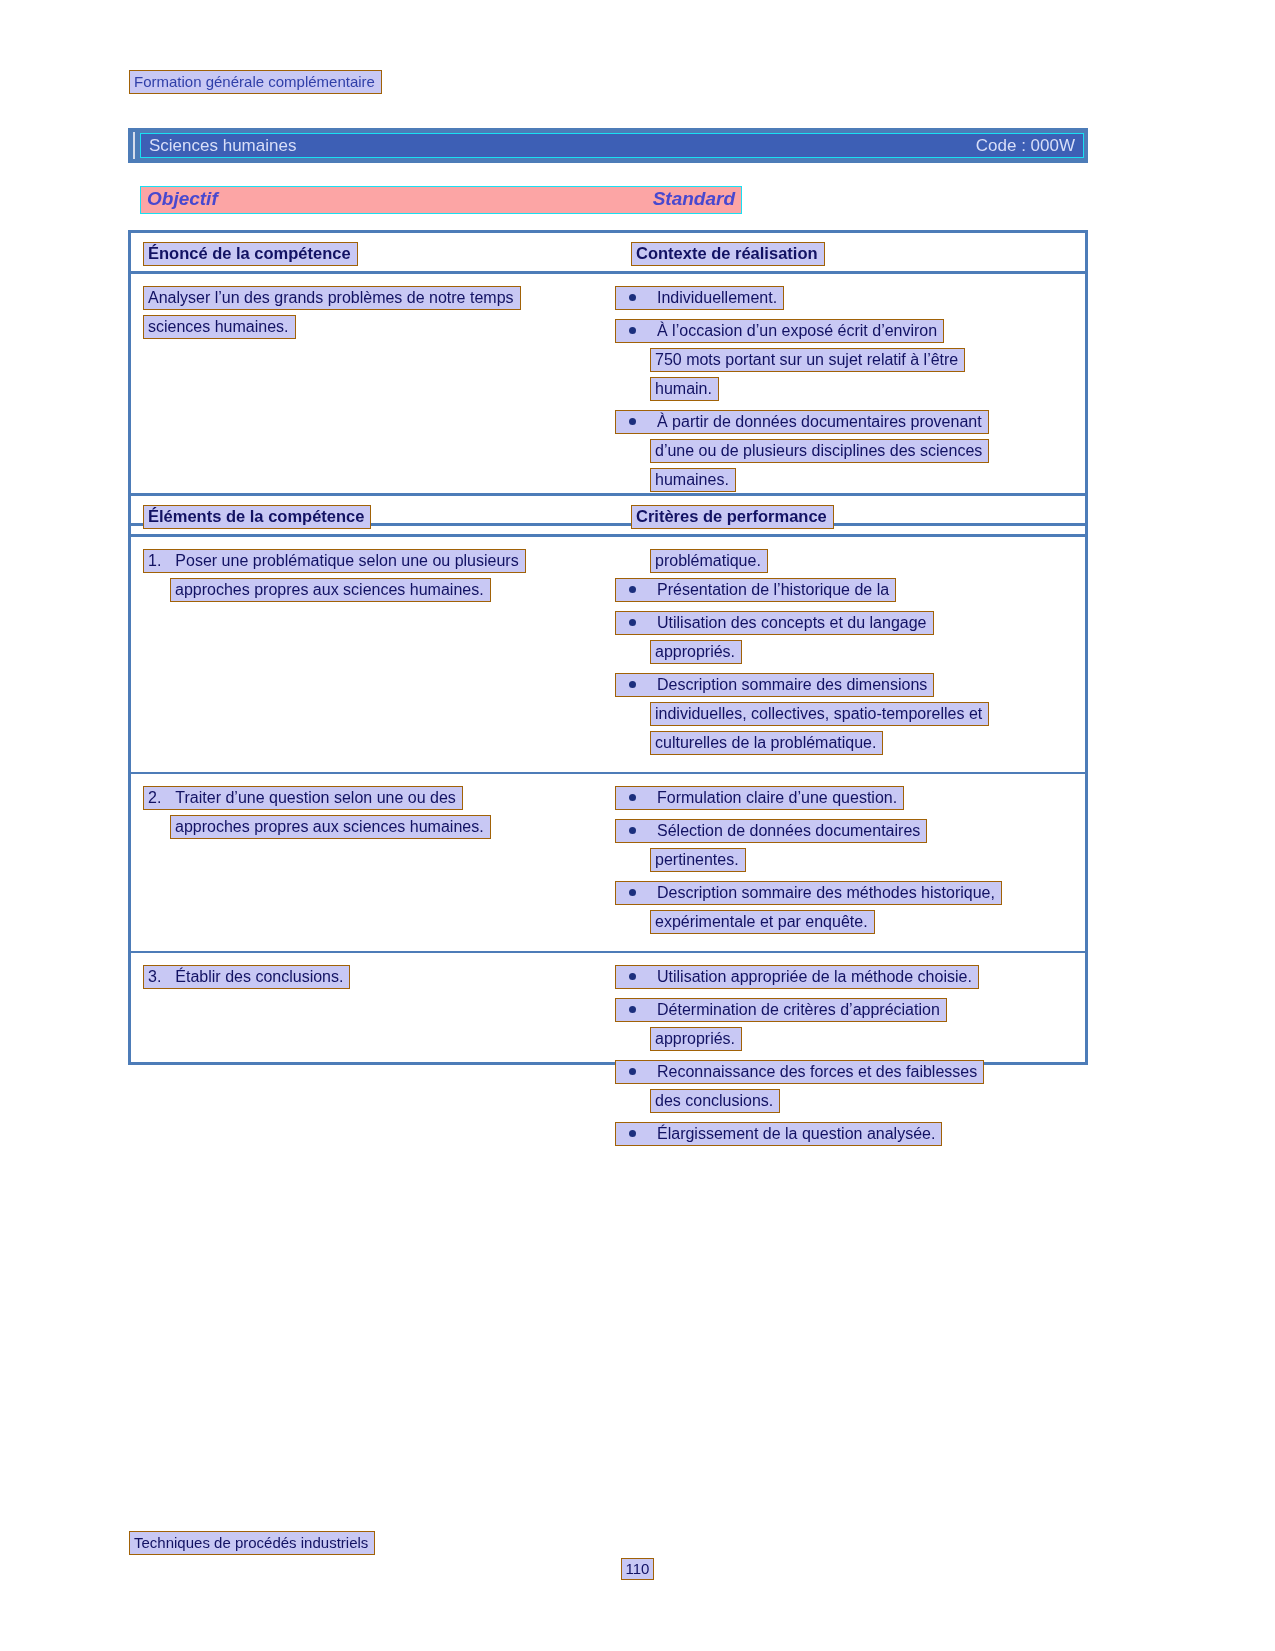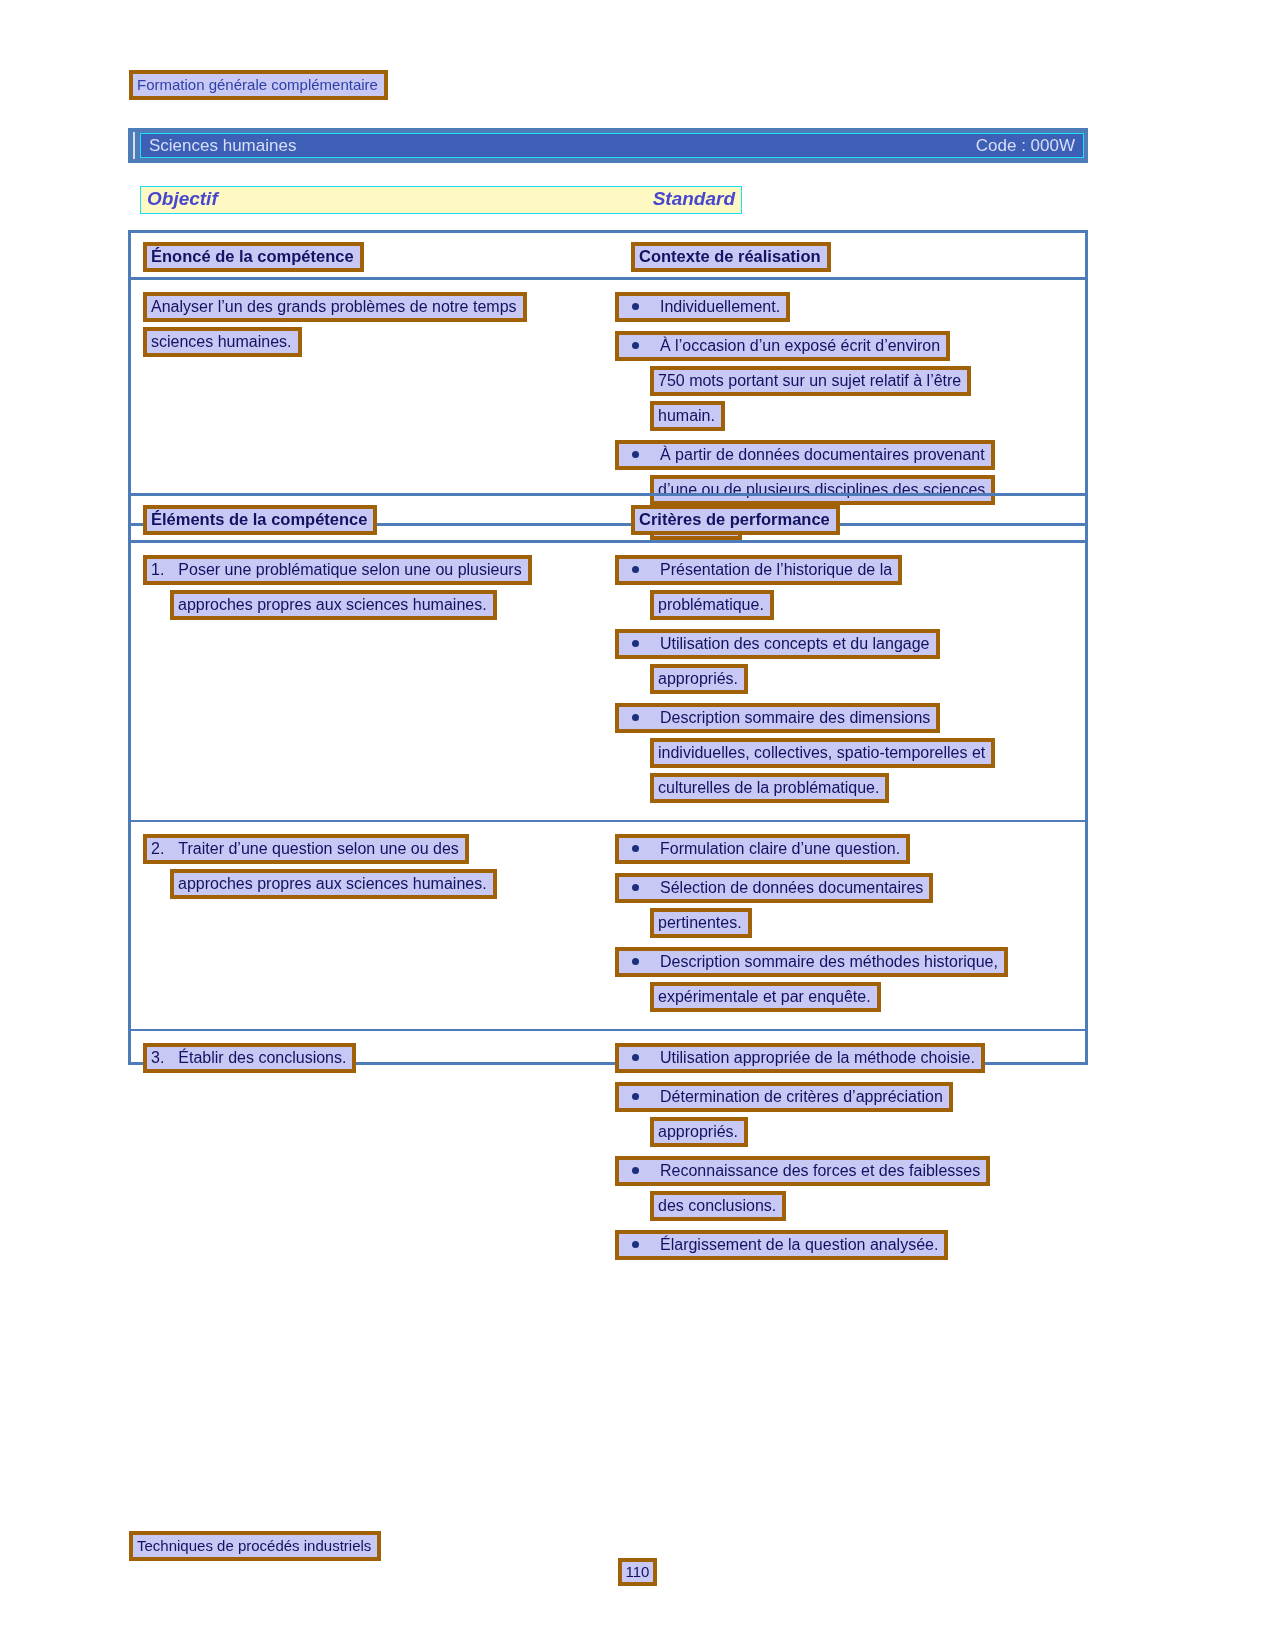--- a/index.html
+++ b/index.html
@@ -6,21 +6,21 @@
   .page{
     position:relative;
     width:1275px;height:1651px;
     overflow:hidden;
     font-family:"Liberation Sans","DejaVu Sans",sans-serif;
     color:#121263;
   }
   
   .hl{
     background:#c8c8f4;
-    border:4px solid #a16207;
+    border:1px solid #a16207;
     display:inline-block;
     padding:1px 6px 2px 4px;
     line-height:19px;
     font-size:16px;
     color:#121263;
     white-space:nowrap;
   }
   .line{margin-bottom:5px;}
   .line.cont{margin-left:35px;}
   .line.cont-num{margin-left:27px;}
@@ -46,21 +46,21 @@
   .banner-strip{
     position:absolute;left:12px;right:4px;top:5px;bottom:5px;
     background:#3d5fb5;border:1px solid #19e0f2;
     display:flex;justify-content:space-between;align-items:center;
     padding:0 8px;font-size:17px;color:#d8def8;gap:17px;
   }
 
   
   .obj-row{position:absolute;top:186px;left:140px;}
   .obj-box{
-    width:588px;background:#fef9c3;border:1px solid #19e0f2;
+    width:588px;background:#fca5a5;border:1px solid #19e0f2;
     display:inline-flex;justify-content:space-between;
     padding:1px 6px 3px 6px;
     font-size:19px;font-weight:bold;font-style:italic;color:#4848cf;
   }
 
   
   .sbtable{
     position:absolute;left:128px;width:960px;
     border:3px solid #4d7cb8;box-sizing:border-box;background:transparent;
   }
@@ -183,22 +183,22 @@
     </div>
 
     <div class="trow">
       <div class="tbody">
         <div class="cell-l">
             <div class="line"><span class="hl"><span class="num">1.</span>Poser une problématique selon une ou plusieurs</span></div>
             <div class="line cont-num"><span class="hl">approches propres aux sciences humaines.</span></div>
           </div>
         <div class="cell-r">
             <div class="bullet-item">
+              <div class="line cont"><span class="hl">problématique.</span></div>
               <div class="line"><span class="hl"><span class="dot"></span>Présentation de l’historique de la</span></div>
-              <div class="line cont"><span class="hl">problématique.</span></div>
             </div>
             <div class="bullet-item">
               <div class="line"><span class="hl"><span class="dot"></span>Utilisation des concepts et du langage</span></div>
               <div class="line cont"><span class="hl">appropriés.</span></div>
             </div>
             <div class="bullet-item">
               <div class="line"><span class="hl"><span class="dot"></span>Description sommaire des dimensions</span></div>
               <div class="line cont"><span class="hl">individuelles, collectives, spatio-temporelles et</span></div>
               <div class="line cont"><span class="hl">culturelles de la problématique.</span></div>
             </div>

